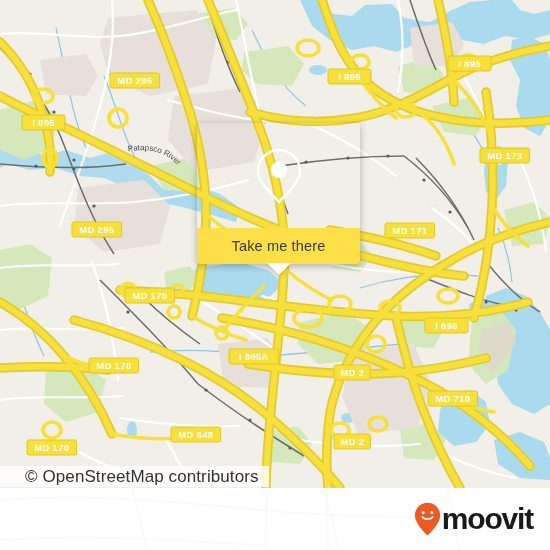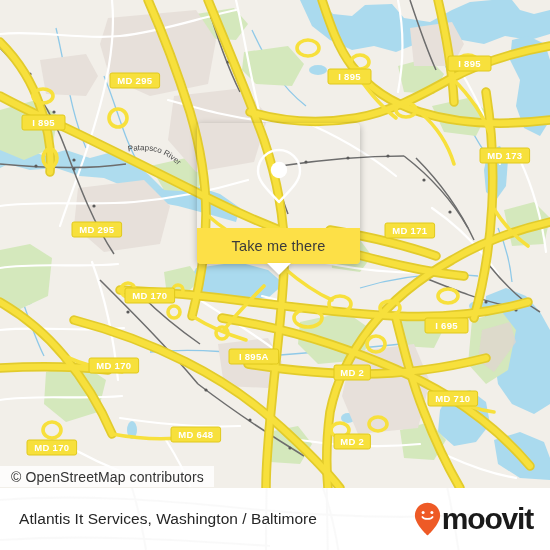--- a/index.html
+++ b/index.html
@@ -47,23 +47,23 @@
   }
 
   
   #attribution {
     position: absolute;
     left: 0;
     top: 466px;
     height: 21px;
     display: flex;
     align-items: center;
-    padding: 0 10px 0 11px;
+    padding: 0 10px 0 25px;
     background: rgba(255,255,255,0.80);
-    font-size: 14px;
+    font-size: 17px;
     color: #333333;
     letter-spacing: 0.1px;
     white-space: nowrap;
   }
 
   
   #popup-card {
     position: absolute;
     left: 197px;
     top: 123px;
@@ -515,21 +515,20 @@
           <path d="M222,318 C258,324 294,332 330,344 C372,358 412,374 448,396
                    C480,416 508,440 530,466"></path>
           <path d="M550,222 C516,230 482,242 452,260 C420,278 392,300 370,328
                    C350,354 336,382 330,412 C326,442 326,466 328,560"></path>
           <path d="M0,500 C80,494 160,500 240,508 C320,516 400,520 480,514"></path>
           <path d="M0,540 C90,534 180,540 270,546"></path>
         </g>
       </svg>
     </div>
 
-    <div id="footer-title">Atlantis It Services, Washington / Baltimore</div>
 
     <div id="moovit-logo">
       <svg width="27" height="34" viewBox="0 0 27 34">
         <path d="M13.5,0.8 C6.5,0.8 0.9,6.4 0.9,13.4 C0.9,22.2 13.5,33.4 13.5,33.4
                  C13.5,33.4 26.1,22.2 26.1,13.4 C26.1,6.4 20.5,0.8 13.5,0.8 Z" fill="#ee5a26"></path>
         <circle cx="9.1" cy="10.6" r="1.5" fill="#ffffff"></circle>
         <circle cx="17.9" cy="10.6" r="1.5" fill="#ffffff"></circle>
         <path d="M8.4,15.0 C10.0,17.6 17.0,17.6 18.6,15.0" fill="none" stroke="#ffffff" stroke-width="1.7" stroke-linecap="round"></path>
       </svg>
       <span id="moovit-wordmark">moovit</span>

